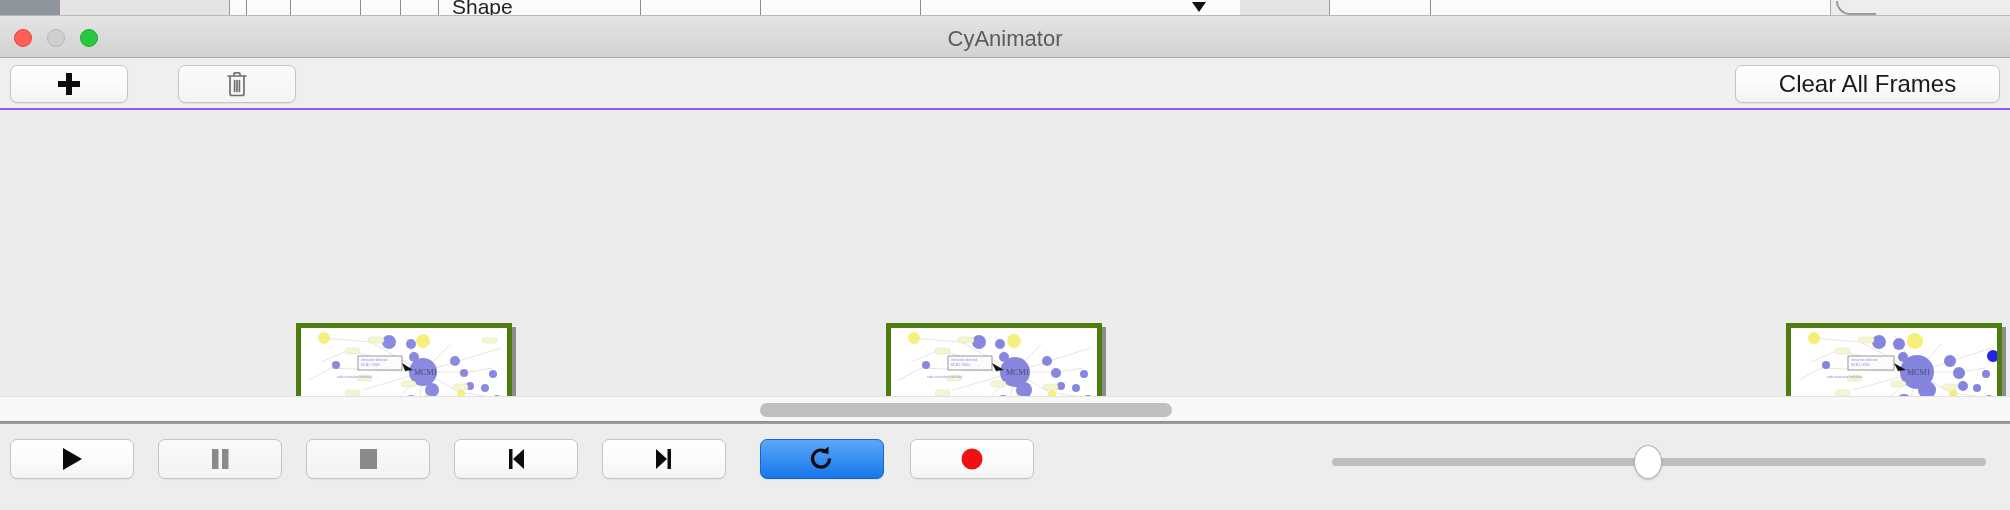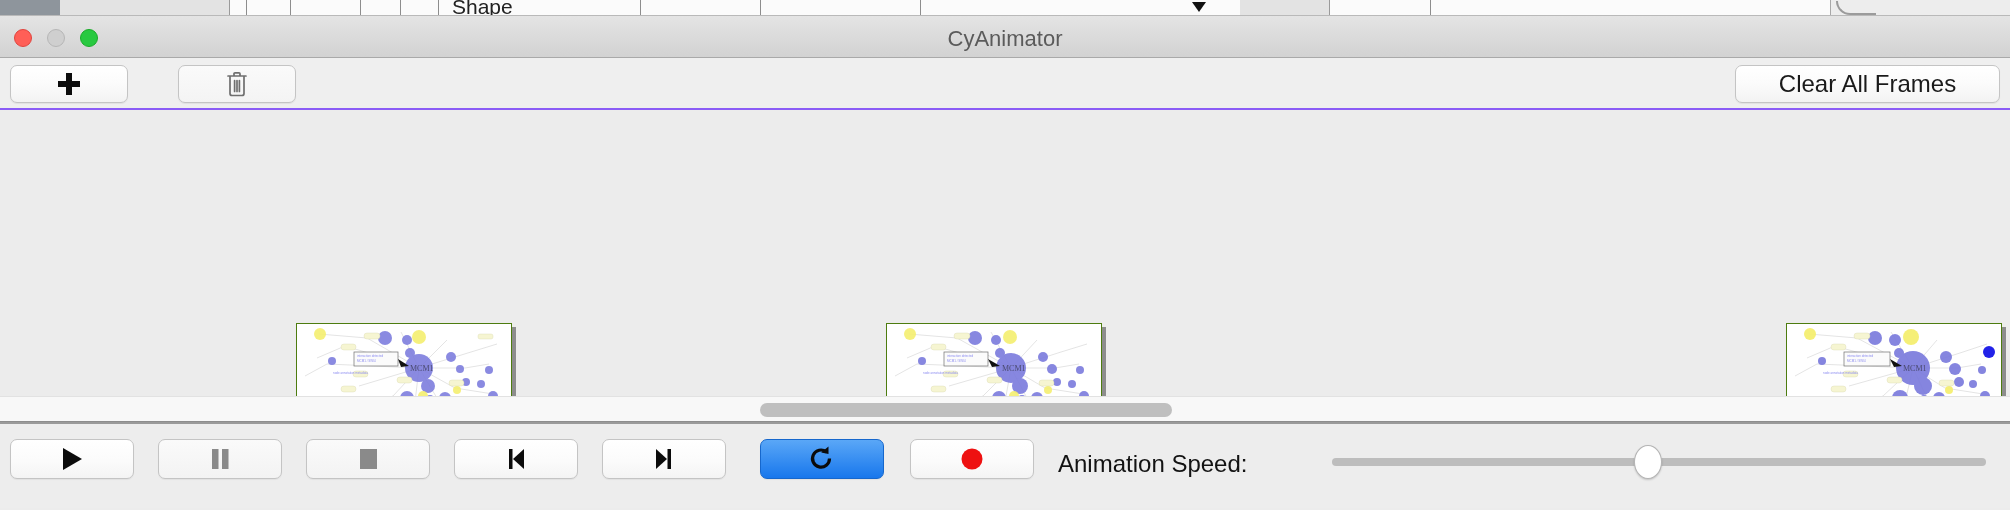--- a/index.html
+++ b/index.html
@@ -117,21 +117,21 @@
   
   .timeline {
     position: relative;
     width: 100%; height: 312px;
     background: #ececec;
     overflow: hidden;
   }
   .frame {
     position: absolute;
     background: #ffffff;
-    border: 1px solid #4d7c0f;
+    border: 5px solid #4d7c0f;
     box-shadow: 4px 4px 0 0 rgba(125,125,125,0.85);
     overflow: hidden;
   }
   .frame svg { display: block; }
 
   
   .axis-line {
     position: absolute; left: 0; top: 304px; width: 2010px; height: 3px;
     background: #111;
   }
@@ -485,20 +485,19 @@
         <path d="M21.5 2.5 L21.5 10 L14.2 8.4 Z" fill="#0b0b0b"></path>
       </svg>
     </div>
 
     <div class="cbtn c-rec">
       <svg width="26" height="26" viewBox="0 0 26 26">
         <circle cx="13" cy="13" r="10.5" fill="#ee1111"></circle>
       </svg>
     </div>
 
-    <div class="speed-label">Animation Speed:</div>
 
     <div class="slider">
       <div class="slider-track"></div>
       <div class="slider-thumb"></div>
     </div>
   </div>
 </div>
 
 </body></html>

